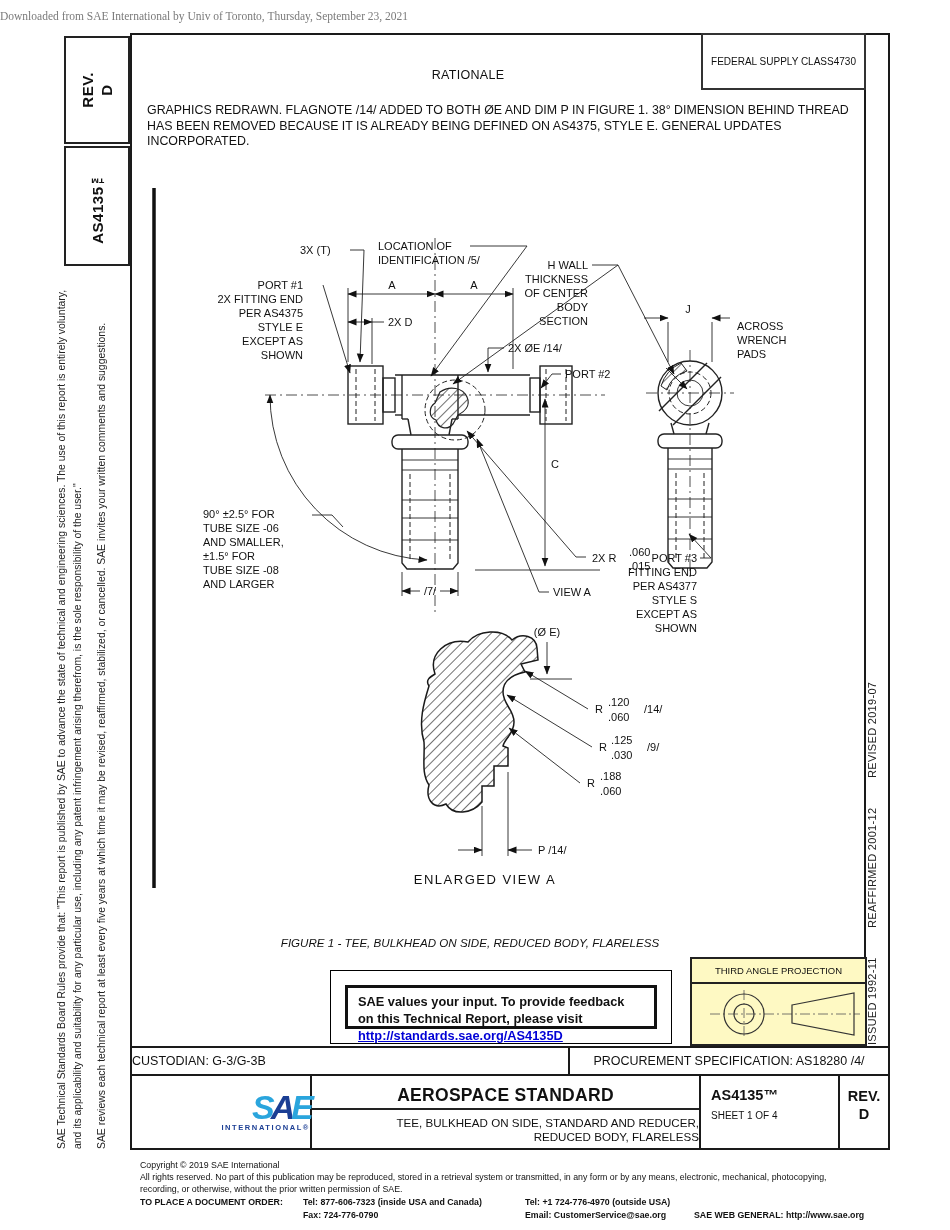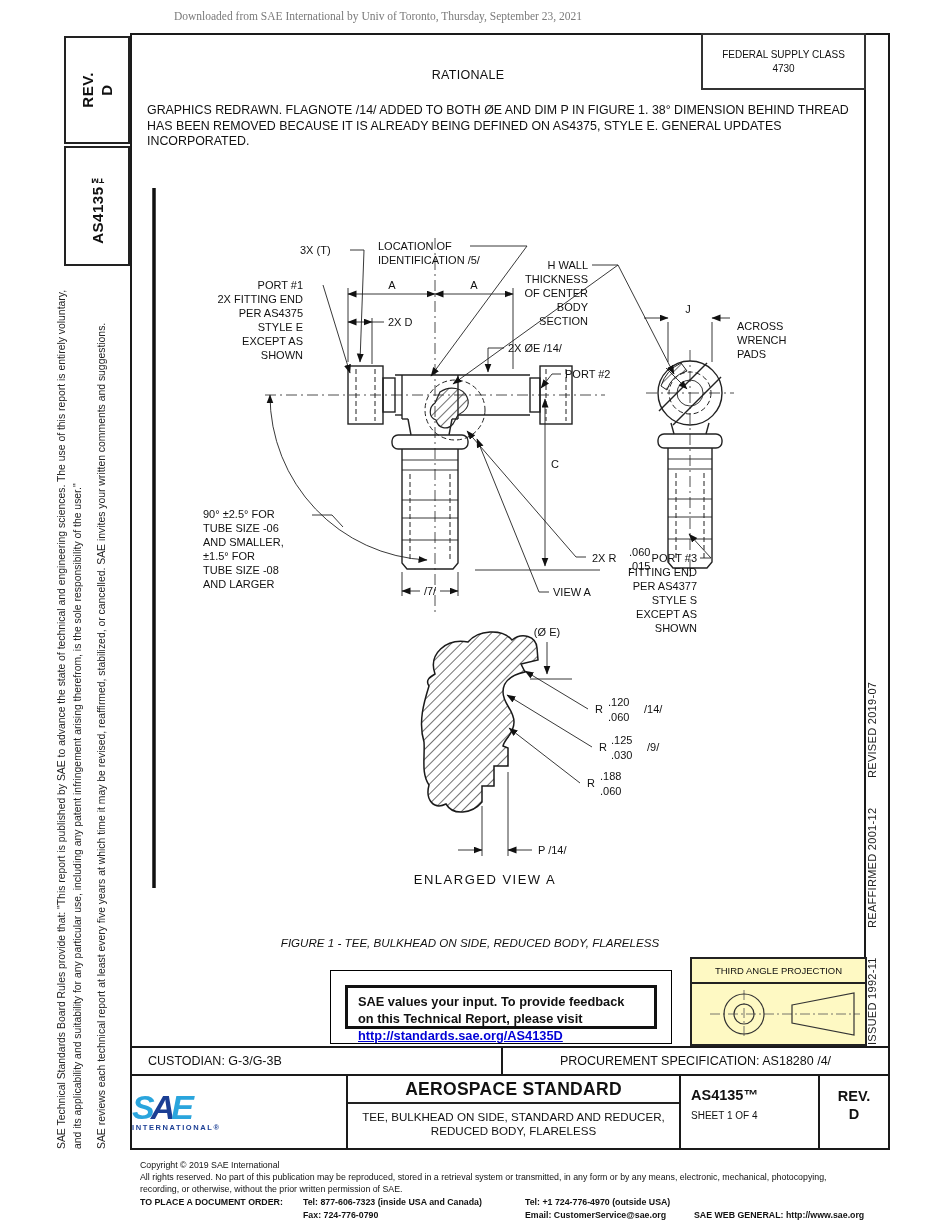--- a/index.html
+++ b/index.html
@@ -1,66 +1,66 @@
 <!DOCTYPE html>
 <html><head>
 <meta charset="utf-8">
 <style>
   *{box-sizing:border-box;margin:0;padding:0}
   body{background:#e8e8e8;font-family:"Liberation Sans",sans-serif}
   .page{position:relative;width:950px;height:1230px;background:#fff;color:#111;overflow:hidden;margin:0 auto}
   .abs{position:absolute}
   .vtext{writing-mode:vertical-rl;transform:rotate(180deg)}
   
-  #dl-note{top:10px;left:0;width:756px;text-align:center;font-family:"Liberation Serif",serif;font-size:11.5px;color:#7a7a7a}
+  #dl-note{top:10px;left:0;width:756px;font-family:"Liberation Serif",serif;font-size:11.5px;color:#7a7a7a}
   
   #disc1{left:54px;top:283px;width:36px;height:866px;font-size:10.4px;line-height:16px;color:#222}
   #disc2{left:94px;top:283px;width:18px;height:866px;font-size:10.4px;line-height:16px;color:#222}
   
   .sidebox{left:64px;width:66px;border:2px solid #222;display:flex;align-items:center;justify-content:center;background:#fff}
   #revbox{top:36px;height:108px}
   #asbox{top:146px;height:120px}
   .sidebox .vtext{font-weight:bold;font-size:15px;text-align:center;line-height:19px;letter-spacing:.5px}
   
   #mainborder{left:130px;top:33px;width:760px;height:1117px;border:2px solid #1a1a1a}
   #innerline{left:864px;top:33px;width:0;height:1013px;border-left:2px solid #1a1a1a}
   #history{left:866px;top:540px;width:21px;height:505px;font-size:11px;color:#222;letter-spacing:.3px}
   #history span{margin-inline-end:26px;white-space:nowrap}
-  #fscbox{left:701px;top:33px;width:165px;height:57px;border:2px solid #333;display:flex;flex-direction:column;align-items:center;justify-content:center;font-size:10px;line-height:14px;background:#fff}
+  #fscbox{left:701px;top:33px;width:165px;height:57px;border:2px solid #333;display:flex;flex-direction:row;align-items:center;justify-content:center;font-size:10px;line-height:14px;background:#fff}
   #rationale-title{left:130px;top:68px;width:676px;text-align:center;font-size:12.5px;letter-spacing:.3px}
   #rationale-body{left:147px;top:103px;width:712px;font-size:12.4px;line-height:15.6px}
   
   #fig{left:140px;top:172px}
   #fig-caption{left:140px;top:936px;width:660px;text-align:center;font-weight:normal;font-style:italic;font-size:11.6px}
   .ln{fill:none;stroke:#222;stroke-width:1.4}
   .tn{stroke-width:.9}
   .dsh{fill:none;stroke:#222;stroke-width:1;stroke-dasharray:5 3}
   .ctl{fill:none;stroke:#222;stroke-width:.8;stroke-dasharray:11 4 2 4}
   .fl{font-family:"Liberation Sans",sans-serif;font-size:11px;fill:#111}
   
   #feedback{left:330px;top:970px;width:342px;height:74px;border:1px solid #000;padding:14px;background:#fff}
   #feedback .inner{border:3px solid #111;height:100%;padding:5px 10px;font-weight:bold;font-size:12.8px;line-height:17px}
   #feedback a{color:#0000d6;text-decoration:underline}
   
   #projbox{left:690px;top:957px;width:177px;height:89px;border:2px solid #222;background:#fef9c3}
   #projbox .hd{height:25px;border-bottom:2px solid #222;display:flex;align-items:center;justify-content:center;font-size:9.5px}
   
   #custrow{left:130px;top:1046px;width:760px;height:30px;border:2px solid #1a1a1a;display:flex;font-size:12.5px}
-  #custrow .c1{width:371px;border-right:2px solid #1a1a1a;padding-left:16px;display:flex;align-items:center}
+  #custrow .c1{width:438px;border-right:2px solid #1a1a1a;display:flex;align-items:center}
   #custrow .c2{flex:1;display:flex;align-items:center;justify-content:center}
   
   #titleblock{left:130px;top:1074px;width:760px;height:76px;border:2px solid #1a1a1a;display:flex}
-  #titleblock .logo{width:216px;border-right:2px solid #1a1a1a;display:flex;flex-direction:column;align-items:flex-start;justify-content:center}
+  #titleblock .logo{width:180px;border-right:2px solid #1a1a1a;display:flex;flex-direction:column;align-items:flex-end;justify-content:center}
   .sae{font-size:34px;font-weight:bold;font-style:italic;letter-spacing:-4px;line-height:30px}
   .sae .lt{color:#2aa5dd}.sae .dk{color:#1b3e94}
   .sae-sub{font-size:7.5px;font-weight:bold;color:#1b3e94;letter-spacing:1.6px;margin-top:1px}
-  #titleblock .mid{width:333px;border-right:2px solid #1a1a1a;padding-top:3px}
+  #titleblock .mid{width:389px;border-right:2px solid #1a1a1a;padding-top:9px}
   #titleblock .mid .as-std{text-align:center;font-size:17.5px;font-weight:bold;letter-spacing:.3px}
   #titleblock .mid .rule{border-top:2px solid #222;margin-top:2px}
-  #titleblock .mid .ttl{text-align:center;font-size:11.6px;line-height:14px;margin-top:6px}
+  #titleblock .mid .ttl{text-align:right;font-size:11.6px;line-height:14px;margin-top:6px}
   #titleblock .doc{width:139px;border-right:2px solid #1a1a1a;padding:11px 0 0 10px}
   #titleblock .doc .num{font-weight:bold;font-size:14.5px}
   #titleblock .doc .sheet{font-size:10px;margin-top:7px}
   #titleblock .rev{flex:1;text-align:center;padding-top:11px;font-weight:bold;font-size:14.5px;line-height:18px}
   
   .foot{font-size:8.8px;color:#111}
   .fb{font-weight:bold}
 </style>
 </head>
 <body>

